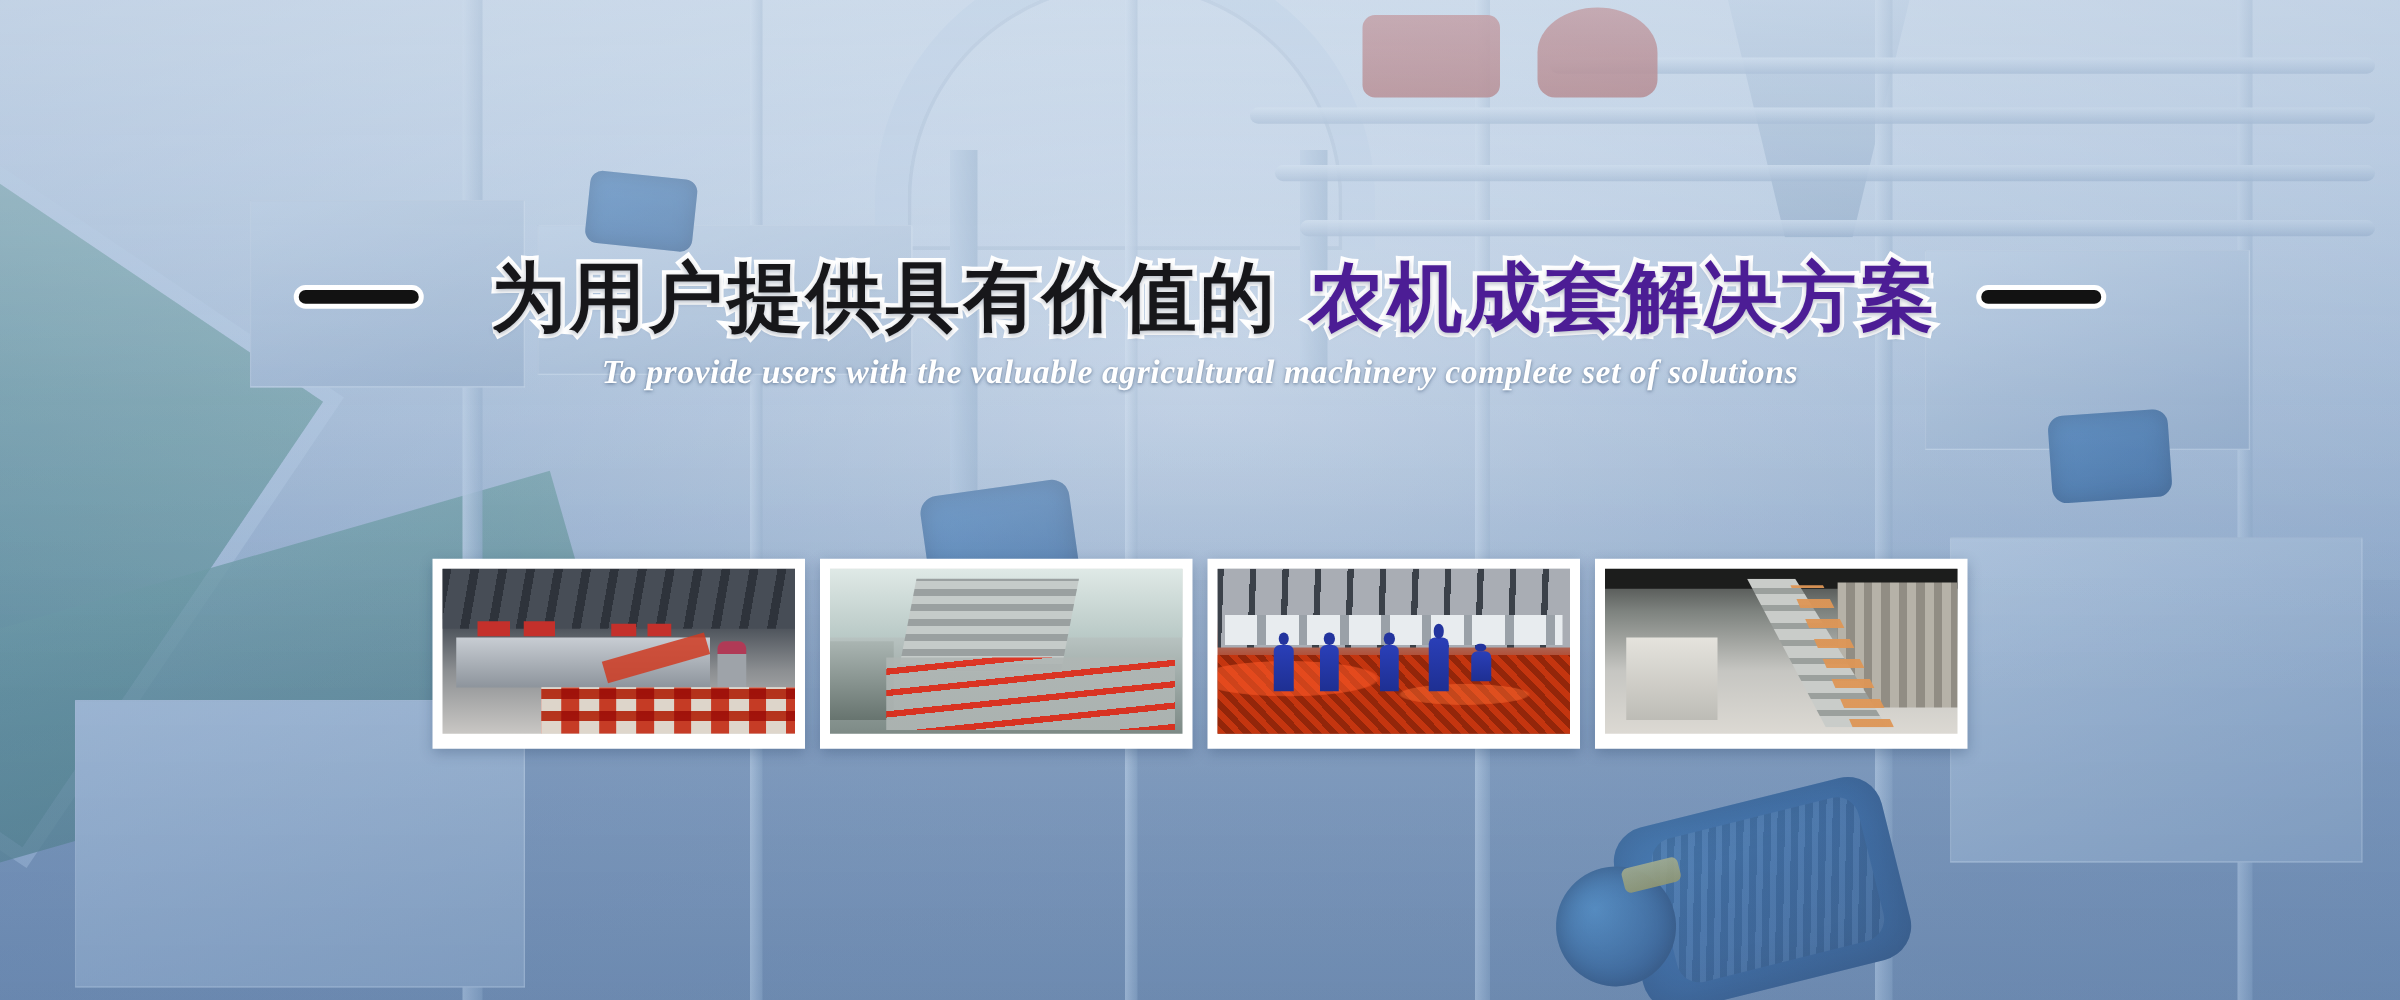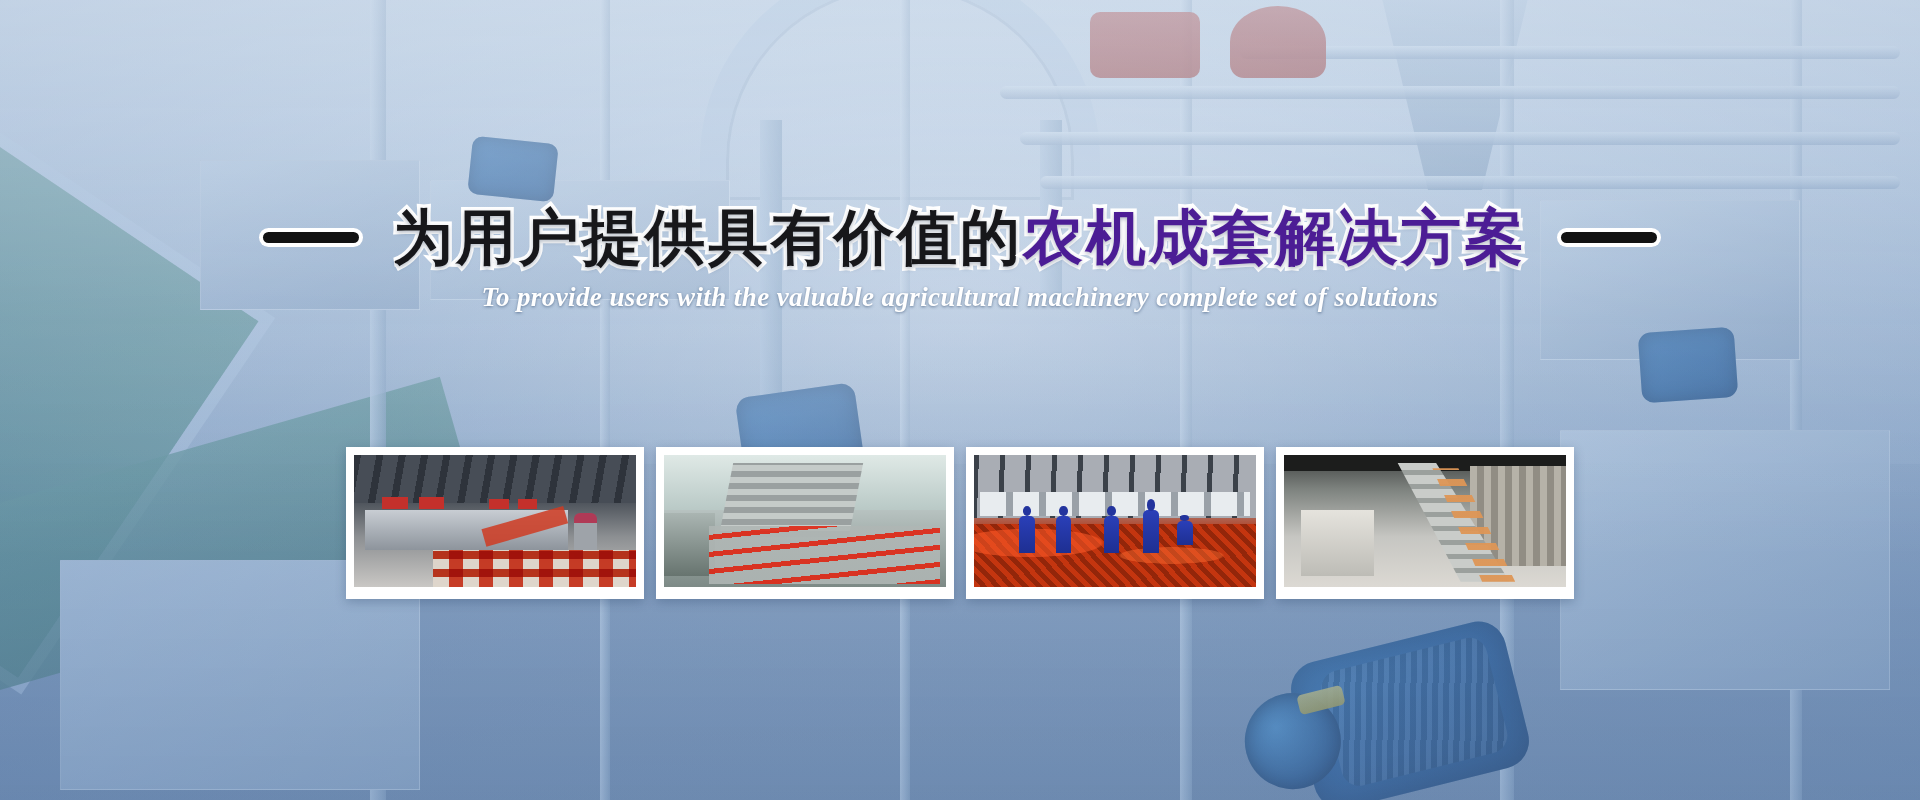--- a/index.html
+++ b/index.html
@@ -133,20 +133,21 @@
     box-shadow:0 0 0 4px #ffffff; flex:0 0 auto;
   }
   .headline{
     font-size:60px; font-weight:700; letter-spacing:3px; white-space:nowrap;
     line-height:1.05;
   }
   .headline .part{
     -webkit-text-stroke:7px #ffffff;
     paint-order:stroke fill;
     text-shadow:0 2px 4px rgba(40,60,90,.35);
+    margin-left:24px;
   }
   .headline .dark{ color:#17171a; }
   .headline .red{ color:#4c1d95; }
 
   .subline{
     position:absolute; left:0; right:0; top:282px; text-align:center;
     font-family:"Liberation Serif", serif;
     font-style:italic; font-weight:700;
     font-size:27px; letter-spacing:.4px; color:#ffffff;
     text-shadow:0 1px 3px rgba(30,55,90,.55);

